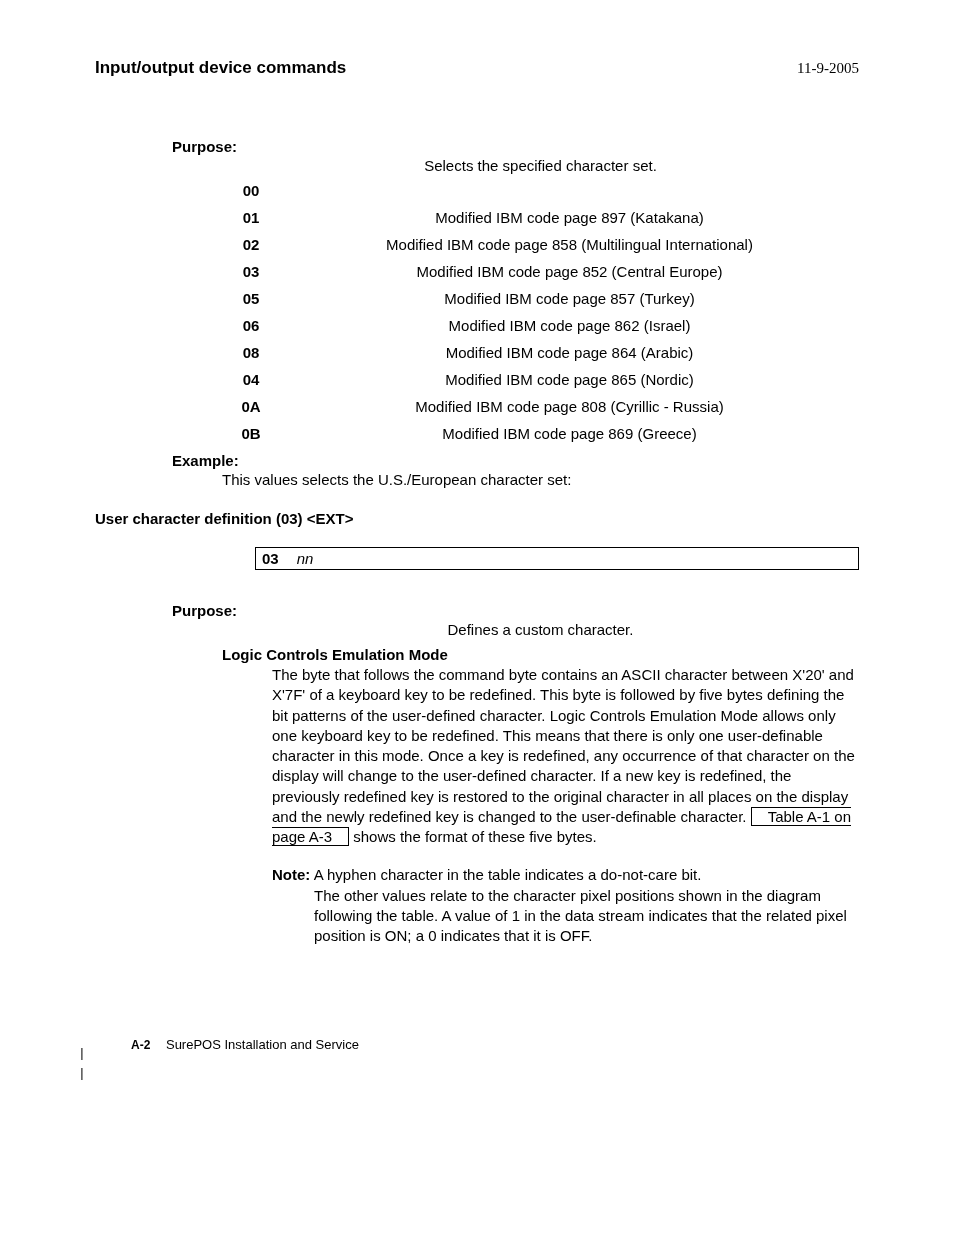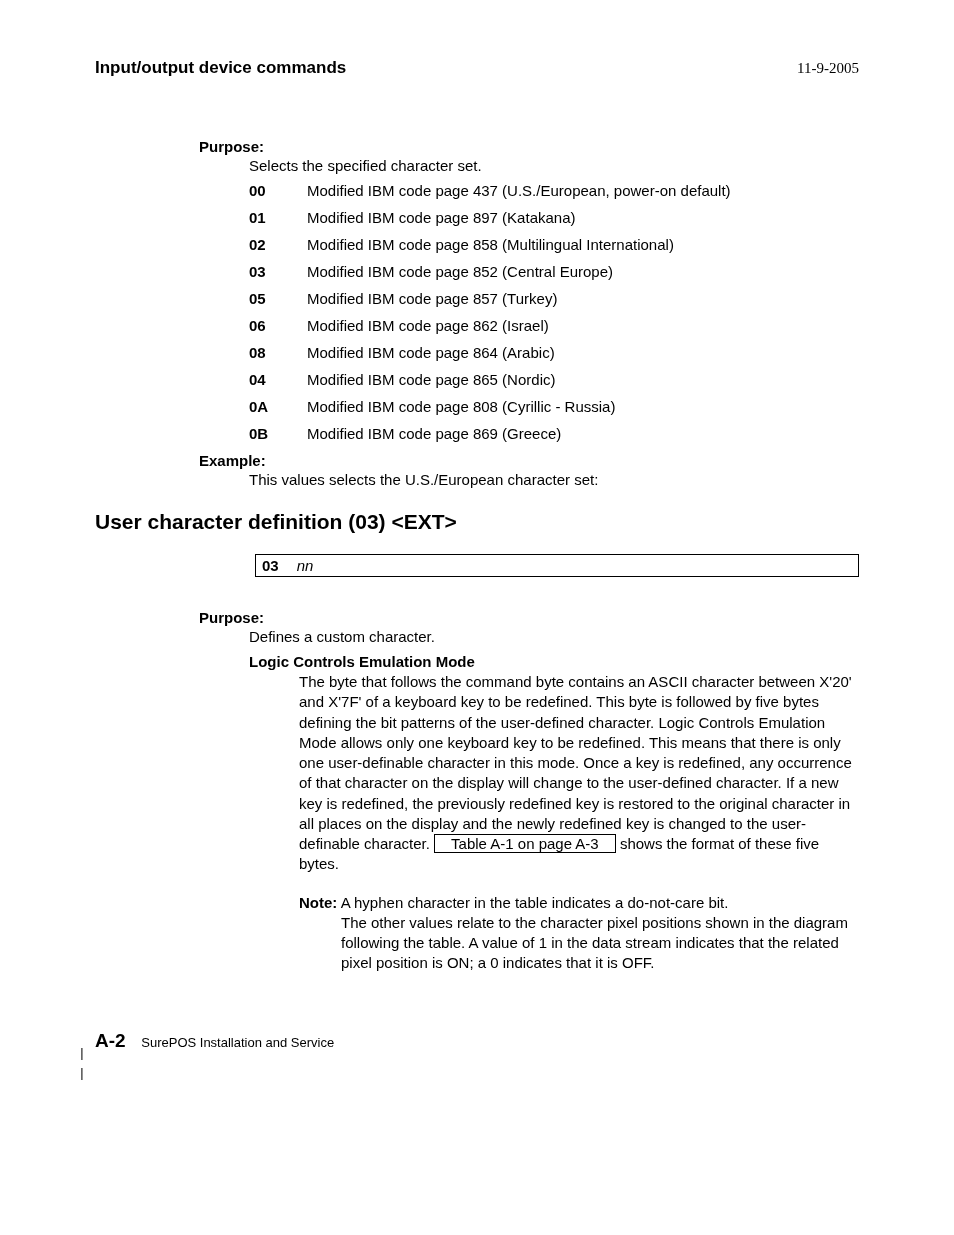--- a/index.html
+++ b/index.html
@@ -25,58 +25,60 @@
   }
   .header-title {
     font-weight: bold;
     font-size: 17px;
   }
   .header-date {
     font-size: 15px;
     font-family: "Times New Roman", serif;
   }
   .content {
-    margin-left: 104px;
+    margin-left: 77px;
   }
   .purpose-label, .example-label {
     font-weight: bold;
     margin-left: 0;
     margin-bottom: 2px;
   }
   .intro-text {
     margin-left: 50px;
     margin-bottom: 8px;
+    text-align: center;
   }
   .code-list {
     margin-left: 50px;
   }
   .code-row {
     display: flex;
     margin-bottom: 10px;
+    text-align: center;
   }
   .code-key {
     font-weight: bold;
     width: 58px;
     flex-shrink: 0;
   }
   .code-desc {
     flex: 1;
   }
   .example-text {
     margin-left: 50px;
   }
   .example-code {
     font-family: "Courier New", monospace;
     font-size: 13px;
     margin-left: 80px;
     margin-top: 2px;
   }
   .section-heading {
     font-weight: bold;
-    font-size: 21px;
+    font-size: 15px;
     margin-top: 22px;
     margin-bottom: 20px;
   }
   .syntax-box {
     border: 1px solid #000;
     padding: 2px 6px;
     margin-left: 160px;
     display: flex;
     gap: 18px;
     margin-bottom: 32px;
@@ -116,22 +118,23 @@
     margin-left: 42px;
   }
   .footer {
     position: absolute;
     bottom: 28px;
     left: 95px;
     font-size: 13px;
   }
   .footer-page {
     font-weight: bold;
-    font-size: 19px;
+    font-size: 12px;
     margin-right: 12px;
+    margin-left: 36px;
   }
   .change-bars {
     position: absolute;
     left: 78px;
     top: 1044px;
     font-family: "Courier New", monospace;
     font-size: 13px;
     line-height: 20px;
     color: #000;
   }
@@ -146,21 +149,20 @@
     <div class="header-date">11-9-2005</div>
   </div>
 
   <div class="content">
     <div class="purpose-label">Purpose:</div>
     <div class="intro-text">Selects the specified character set.</div>
 
     <div class="code-list">
       <div class="code-row">
           <div class="code-key">00</div>
-          <div class="code-desc">Modified IBM code page 437 (U.S./European, power-on default)</div>
         </div>
       <div class="code-row">
           <div class="code-key">01</div>
           <div class="code-desc">Modified IBM code page 897 (Katakana)</div>
         </div>
       <div class="code-row">
           <div class="code-key">02</div>
           <div class="code-desc">Modified IBM code page 858 (Multilingual International)</div>
         </div>
       <div class="code-row">

